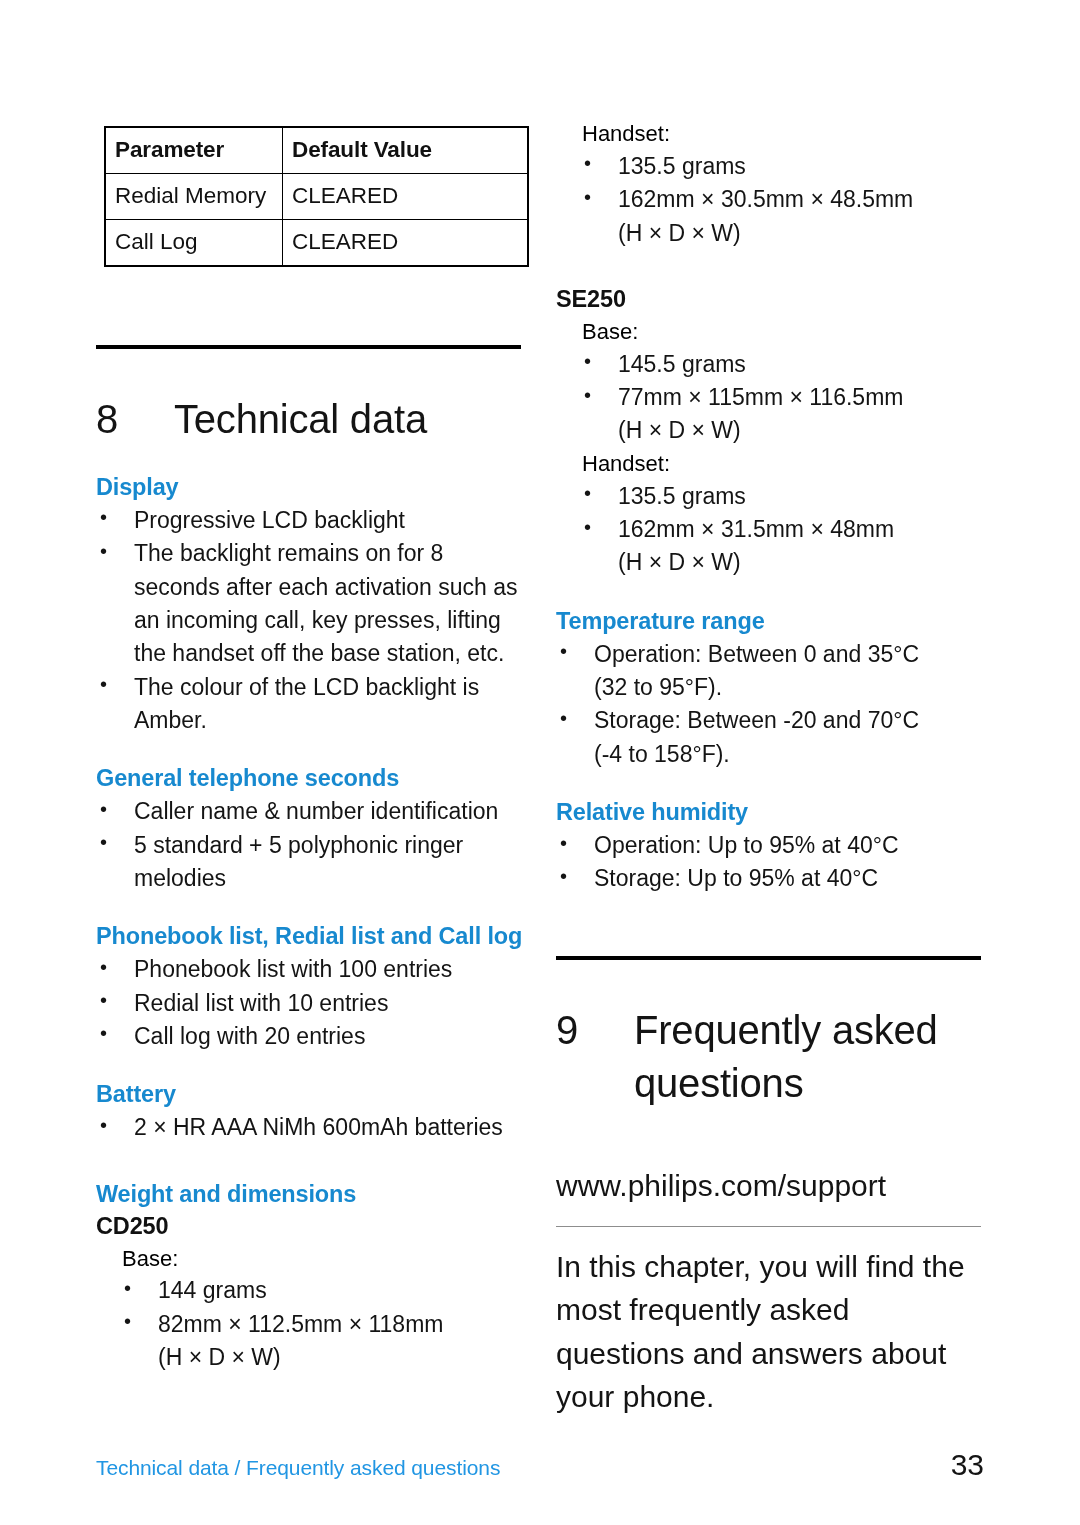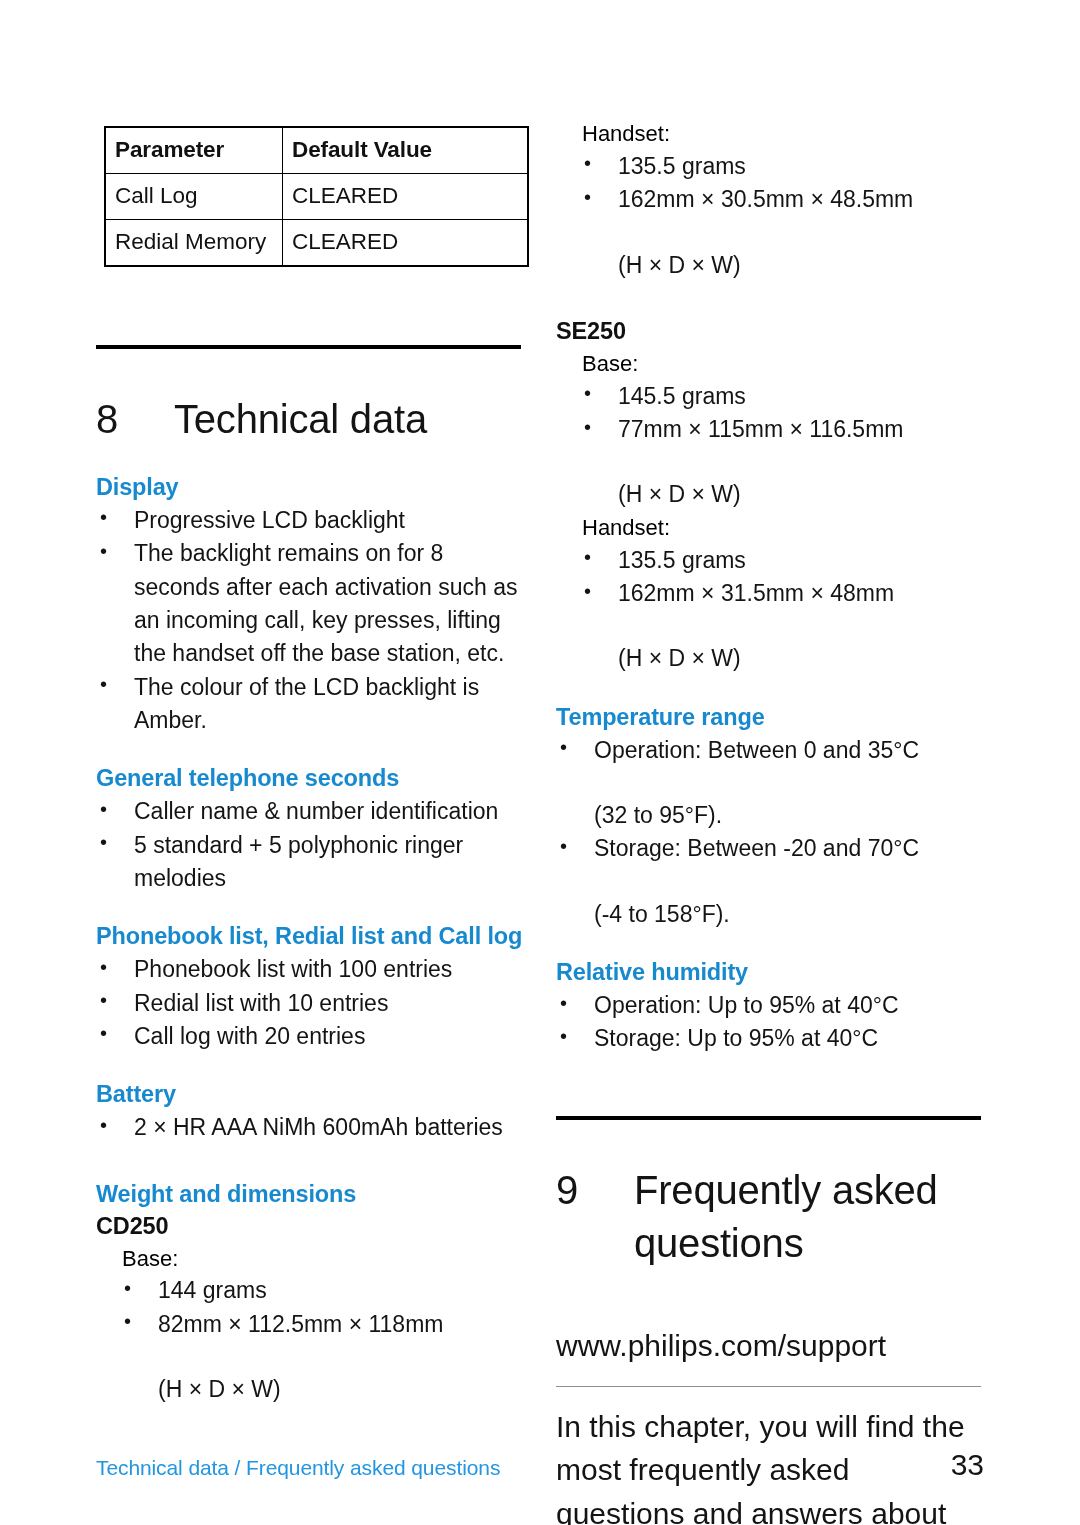--- a/index.html
+++ b/index.html
@@ -137,21 +137,21 @@
     position: absolute;
     left: 4px;
     top: -0.5px;
     font-size: 20px;
     color: #141414;
   }
   
   ul.bl.indent > li { padding-left: 62px; }
   ul.bl.indent > li::before { left: 28px; }
 
-  .cont { display: block; margin-top: 32px; }
+  .cont { display: block; }
   .sp-18 { height: 18px; }
   .sp-26 { height: 26px; }
   .sp-34 { height: 34px; }
   .sp-44 { height: 44px; }
   .sp-54 { height: 54px; }
   .sp-60 { height: 60px; }
   .sp-70 { height: 70px; }
 
   
   .footer {
@@ -183,25 +183,25 @@
 
     <table class="spec-table">
       <thead>
         <tr>
           <th class="col-param">Parameter</th>
           <th>Default Value</th>
         </tr>
       </thead>
       <tbody>
         <tr>
-          <td>Call Log</td>
+          <td>Redial Memory</td>
           <td>CLEARED</td>
         </tr>
         <tr>
-          <td>Redial Memory</td>
+          <td>Call Log</td>
           <td>CLEARED</td>
         </tr>
       </tbody>
     </table>
 
     <div class="sp-70"></div>
     <hr class="rule-thick">
     <div class="sp-44"></div>
 
     <div class="chapter">

